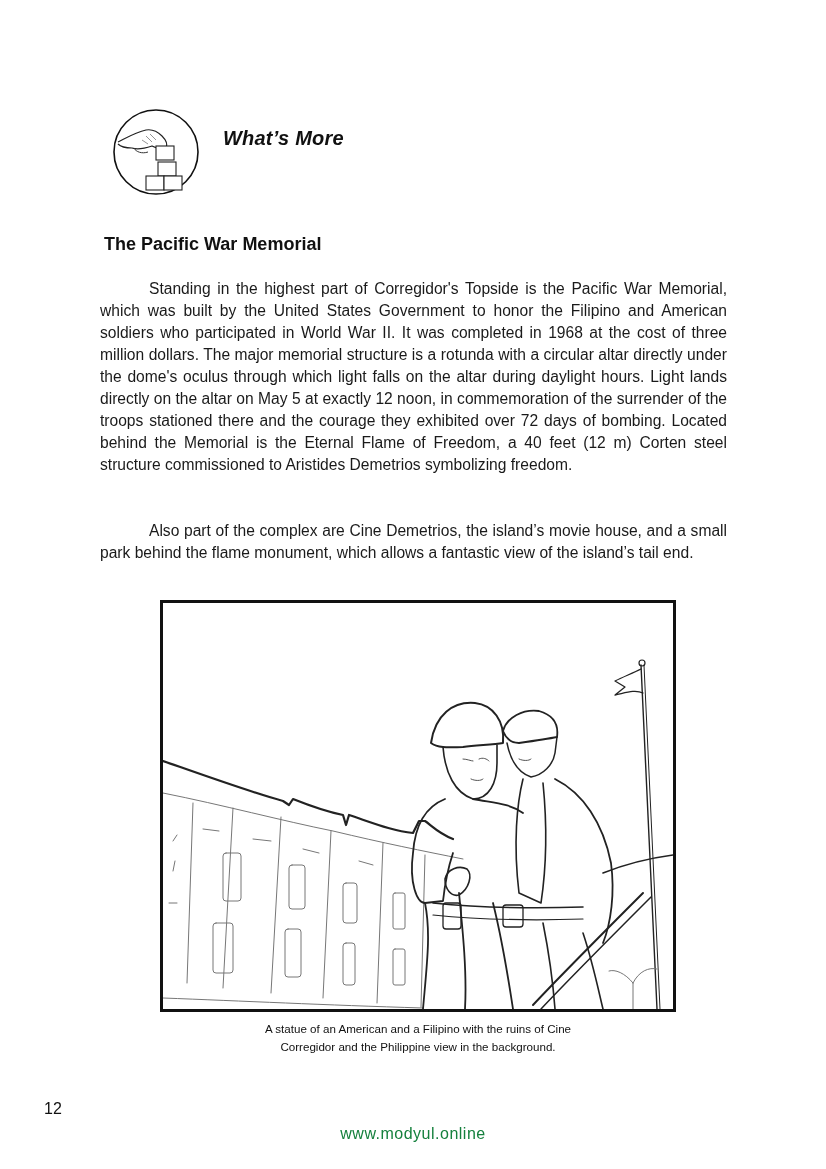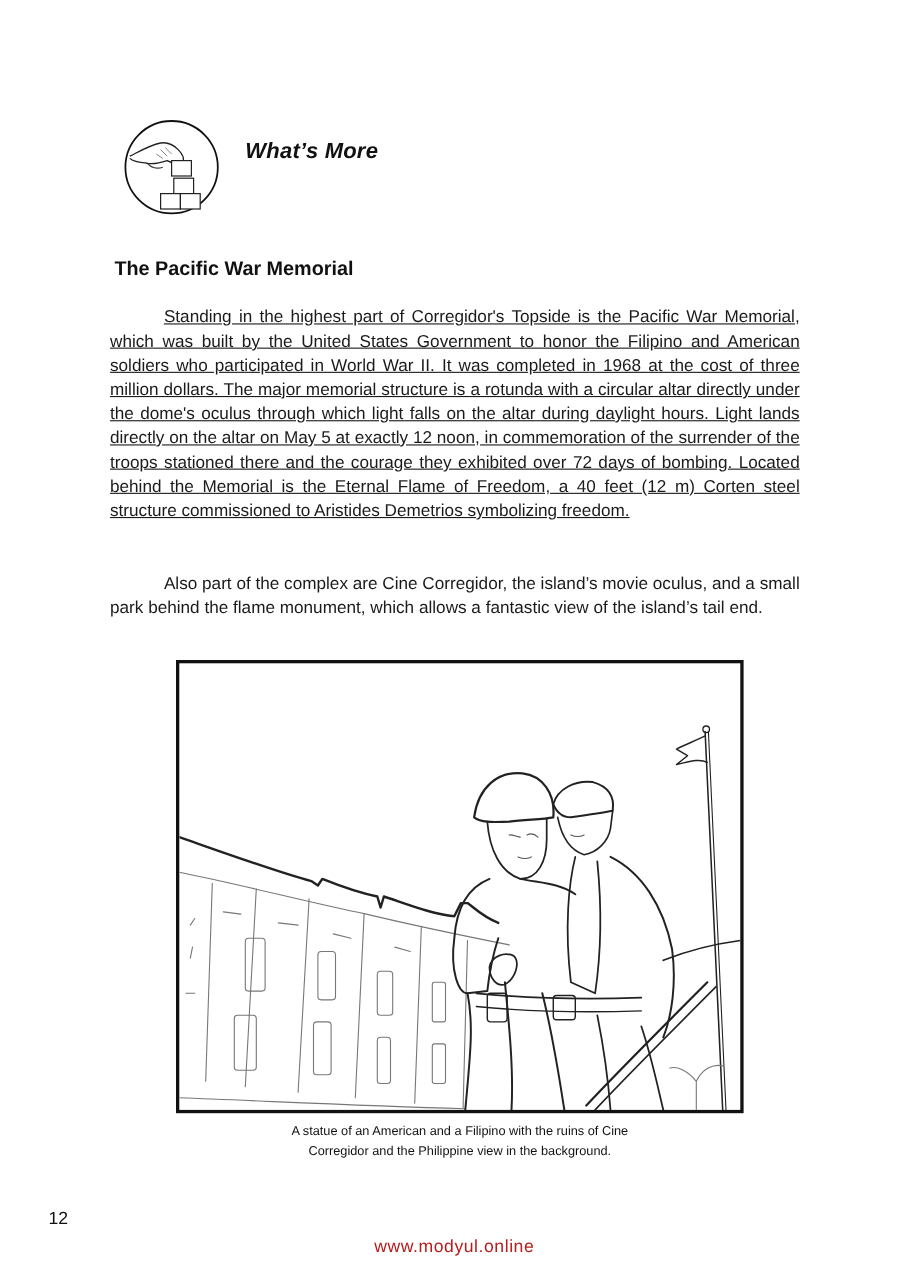--- a/index.html
+++ b/index.html
@@ -5,30 +5,30 @@
   html, body { margin:0; padding:0; background:#ffffff; }
   body { width:826px; height:1169px; position:relative; overflow:hidden;
          font-family:"Liberation Sans", sans-serif; color:#111; }
   .header-icon { position:absolute; left:112px; top:108px; width:88px; height:88px; }
   .section-title { position:absolute; left:223px; top:127px; font-size:20px;
          font-weight:bold; font-style:italic; letter-spacing:0.2px; color:#111; margin:0; }
   .subtitle { position:absolute; left:100px; top:230px; font-size:18px; font-weight:bold; margin:4px; color:#111; }
   .para { position:absolute; left:100px; width:627px; font-size:15.6px; line-height:22px;
           text-align:justify; margin:0; color:#1a1a1a; }
   .para .indent { display:inline-block; width:49px; }
-  #p1 { top:278px;text-decoration:underline; }
+  #p1 { top:278px; }
   #p2 { top:520px; }
   .figure { position:absolute; left:160px; top:600px; width:510px; height:406px;
             border:3px solid #111; background:#fff; overflow:hidden; }
   .figure svg { width:100%; height:100%; display:block; }
   .caption { position:absolute; left:160px; width:516px; top:1020px; text-align:center;
              font-size:11.6px; line-height:18px; margin:0; color:#111; }
   .page-number { position:absolute; left:0; width:826px; top:1100px; text-align:left; font-size:16px; color:#111;padding-left:44px; }
   .watermark { position:absolute; left:0; width:826px; top:1125px; text-align:center; font-size:16px;
-               color:#b91c1c; letter-spacing:0.5px; }
+               color:#15803d; letter-spacing:0.5px; }
 </style>
 </head>
 <body>
 
 <div class="header-icon">
   <svg viewBox="0 0 88 88" width="88" height="88">
     <circle cx="44" cy="44" r="42" fill="none" stroke="#111" stroke-width="1.6"></circle>
 
     <path d="M6 34 C14 30 24 24 34 22 C40 21 46 24 50 28 C54 32 56 36 54 40 C50 42 44 40 40 38 C34 40 26 42 20 40 C14 40 8 38 6 36" fill="none" stroke="#222" stroke-width="1.2"></path>
     <path d="M22 40 C24 44 30 46 36 44" fill="none" stroke="#333" stroke-width="1"></path>
@@ -40,21 +40,21 @@
     <rect x="52" y="68" width="18" height="14" fill="#fff" stroke="#222" stroke-width="1.1"></rect>
   </svg>
 </div>
 
 <h1 class="section-title">What’s More</h1>
 
 <h2 class="subtitle">The Pacific War Memorial</h2>
 
 <p class="para" id="p1"><span class="indent"></span><span>Standing in the highest part of Corregidor's Topside is the Pacific War Memorial, which was built by the United States Government to honor the Filipino and American soldiers who participated in World War II. It was completed in 1968 at the cost of three million dollars. The major memorial structure is a rotunda with a circular altar directly under the dome's oculus through which light falls on the altar during daylight hours. Light lands directly on the altar on May 5 at exactly 12 noon, in commemoration of the surrender of the troops stationed there and the courage they exhibited over 72 days of bombing. Located behind the Memorial is the Eternal Flame of Freedom, a 40 feet (12 m) Corten steel structure commissioned to Aristides Demetrios symbolizing freedom.</span></p>
 
-<p class="para" id="p2"><span class="indent"></span><span>Also part of the complex are Cine Corregidor, the island’s movie oculus, and a small park behind the flame monument, which allows a fantastic view of the island’s tail end.</span></p>
+<p class="para" id="p2"><span class="indent"></span><span>Also part of the complex are Cine Demetrios, the island’s movie house, and a small park behind the flame monument, which allows a fantastic view of the island’s tail end.</span></p>
 
 <div class="figure">
   <svg viewBox="0 0 510 406" preserveAspectRatio="none">
     <g fill="none" stroke="#222" stroke-linecap="round" stroke-linejoin="round">
 
       <path d="M0 158 C40 172 90 190 120 198 L126 202 L130 196 C150 204 170 210 180 212 L183 222 L186 212 C210 220 230 228 250 230 L256 218 L262 218 C268 222 275 230 290 236" stroke-width="2.2"></path>
       <path d="M0 190 C60 202 120 218 170 228 C220 240 260 248 300 256" stroke="#777" stroke-width="1"></path>
       <path d="M0 395 C80 398 160 402 260 405" stroke="#777" stroke-width="1"></path>
 
       <g stroke="#777" stroke-width="1">

